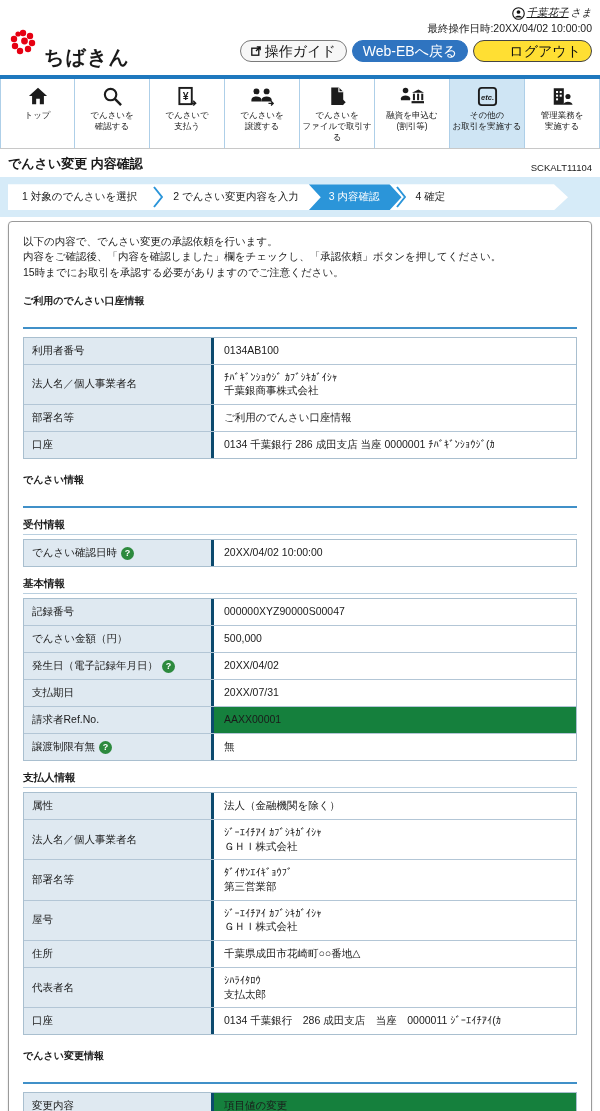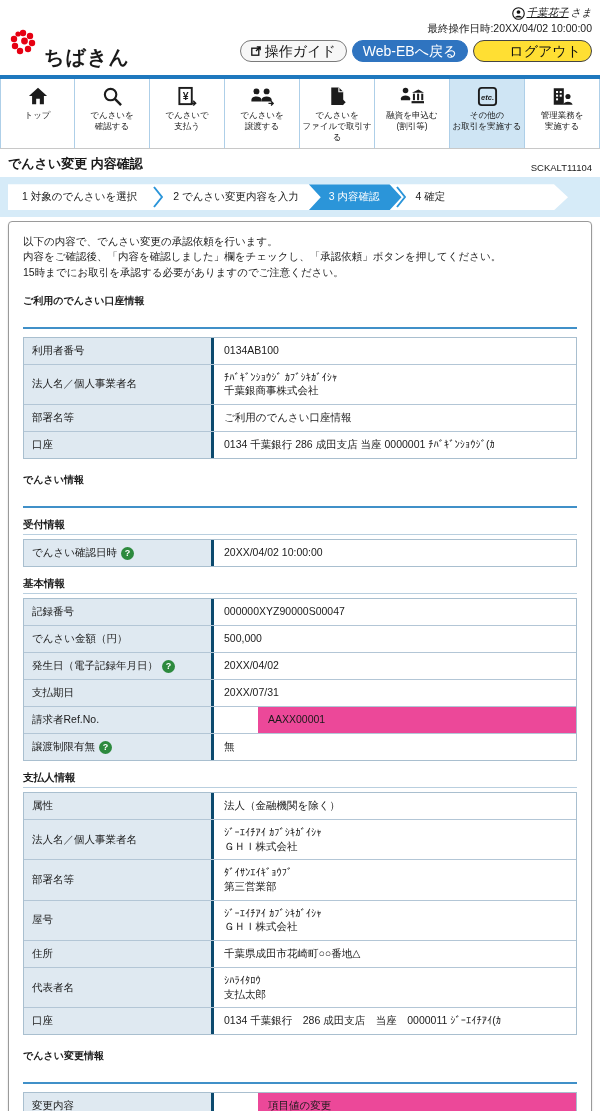--- a/index.html
+++ b/index.html
@@ -45,21 +45,21 @@
   .intro { font-size:10.5px; line-height:1.45; margin-bottom:6px; }
 
   .section-heading { font-size:10px; font-weight:bold; border-bottom:2px solid #4090c8; padding-bottom:19px; margin:14px 0 8px 0; }
   .sub-heading { font-size:10.5px; font-weight:bold; border-bottom:1px solid #b9cfdf; padding-bottom:2px; margin:10px 0 0 0; }
 
   .tbl { width:100%; border:1px solid #a9bfcf; border-collapse:collapse; margin-top:4px; }
   .tbl .row { display:flex; border-bottom:1px solid #b3c6d6; }
   .tbl .row:last-child { border-bottom:none; }
   .cell-label { width:190px; flex:0 0 190px; background:#dfe9f1; border-right:3px solid #0c4a6e; padding:6px 8px; font-size:10.5px; display:flex; align-items:center; gap:4px; }
   .cell-value { flex:1; padding:6px 10px; font-size:10.5px; background:#fff; display:flex; flex-direction:column; justify-content:center; line-height:1.3; }
-  .cell-value.hl { background:#ec4899;margin-left:44px; }
+  .cell-value.hl { background:#15803d; }
   .help { width:13px; height:13px; flex:0 0 13px; border-radius:50%; background:#2d8a3e; color:#fff; font-size:9px; font-weight:bold; display:inline-flex; align-items:center; justify-content:center; cursor:pointer; }
   svg { display:block; }
 </style>
 </head>
 <body>
 
 <div class="header">
   <div class="brand">
     <span>
       <svg width="30" height="30" viewBox="0 0 30 30">

